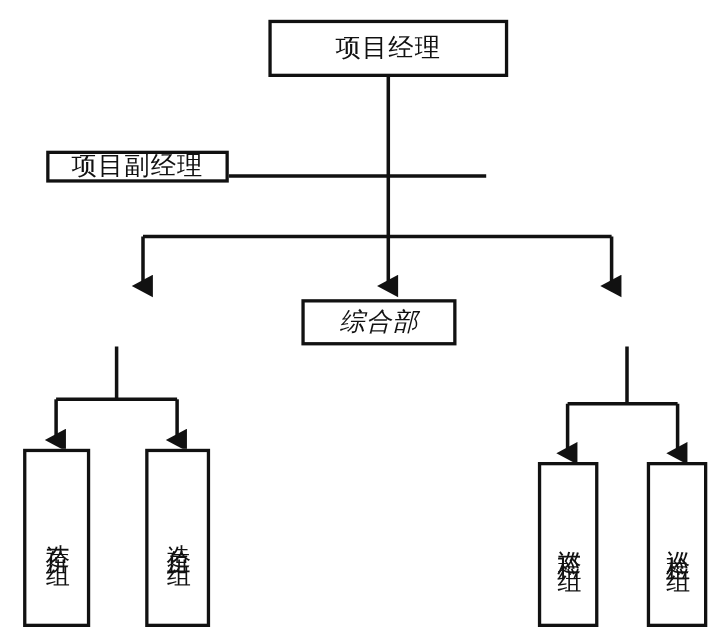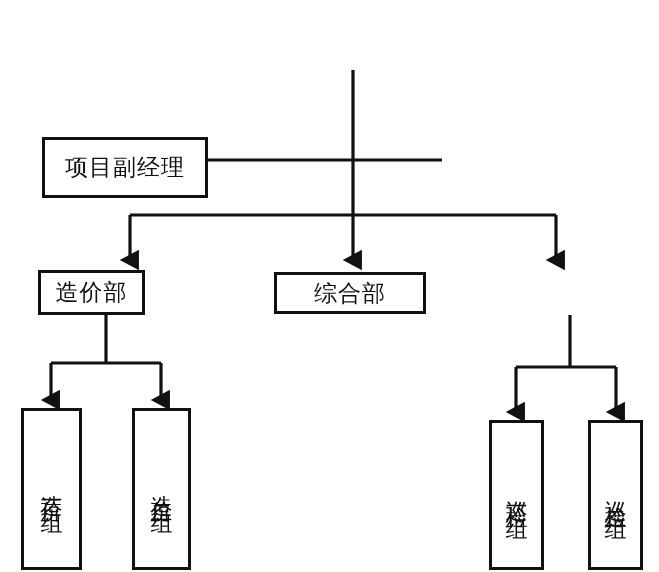--- a/index.html
+++ b/index.html
@@ -81,31 +81,31 @@
       <path d="M 51 363 L 51 400" marker-end="url(#arrowhead)"></path>
       <path d="M 161 363 L 161 400" marker-end="url(#arrowhead)"></path>
 
       <path d="M 570 315 L 570 367"></path>
       <path d="M 516 367 L 616 367"></path>
       <path d="M 516 367 L 516 412" marker-end="url(#arrowhead)"></path>
       <path d="M 616 367 L 616 412" marker-end="url(#arrowhead)"></path>
     </g>
   </svg>
 
+  <div class="node-box" style="left:244px; top:18px; width:218px; height:52px;">
+    <span class="node-label horizontal">项目经理</span>
+  </div>
 
-  <div class="node-box" style="left:42px; top:137px; width:166px; height:61px;">
+  <div class="node-box" style="left:42px; top:137px; width:166px; height:29px;">
     <span class="node-label horizontal">项目副经理</span>
   </div>
 
 
-  <div class="node-box" style="left:38px; top:270px; width:107px; height:45px;">
-    <span class="node-label horizontal">造价部</span>
-  </div>
 
-  <div class="node-box" style="left:274px; top:272px; width:152px; height:42px;">
+  <div class="node-box" style="left:274px; top:272px; width:141px; height:42px;font-style:italic;">
     <span class="node-label horizontal">综合部</span>
   </div>
 
 
   <div class="node-box" style="left:21px; top:408px; width:61px; height:162px;">
     <span class="node-label vertical">造价一组</span>
   </div>
 
   <div class="node-box" style="left:132px; top:408px; width:59px; height:162px;">
     <span class="node-label vertical">造价二组</span>

